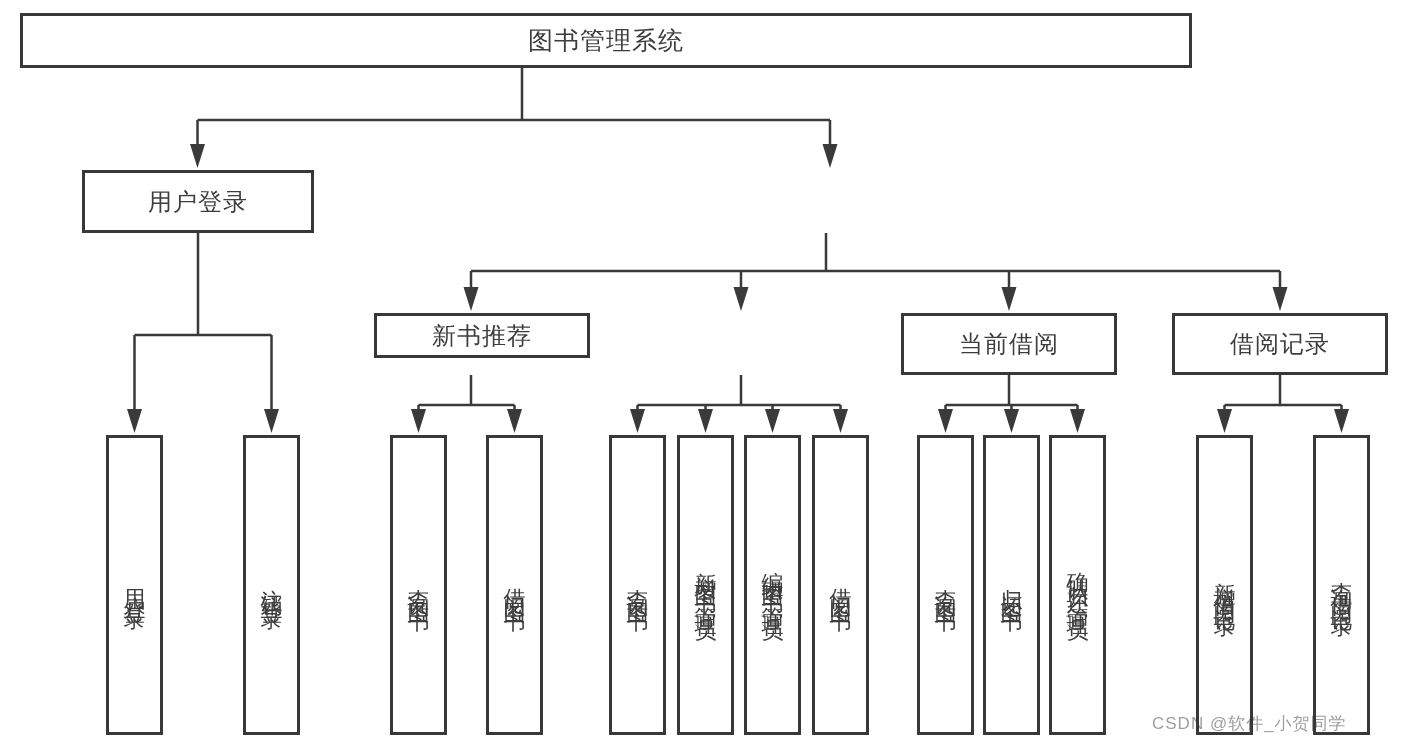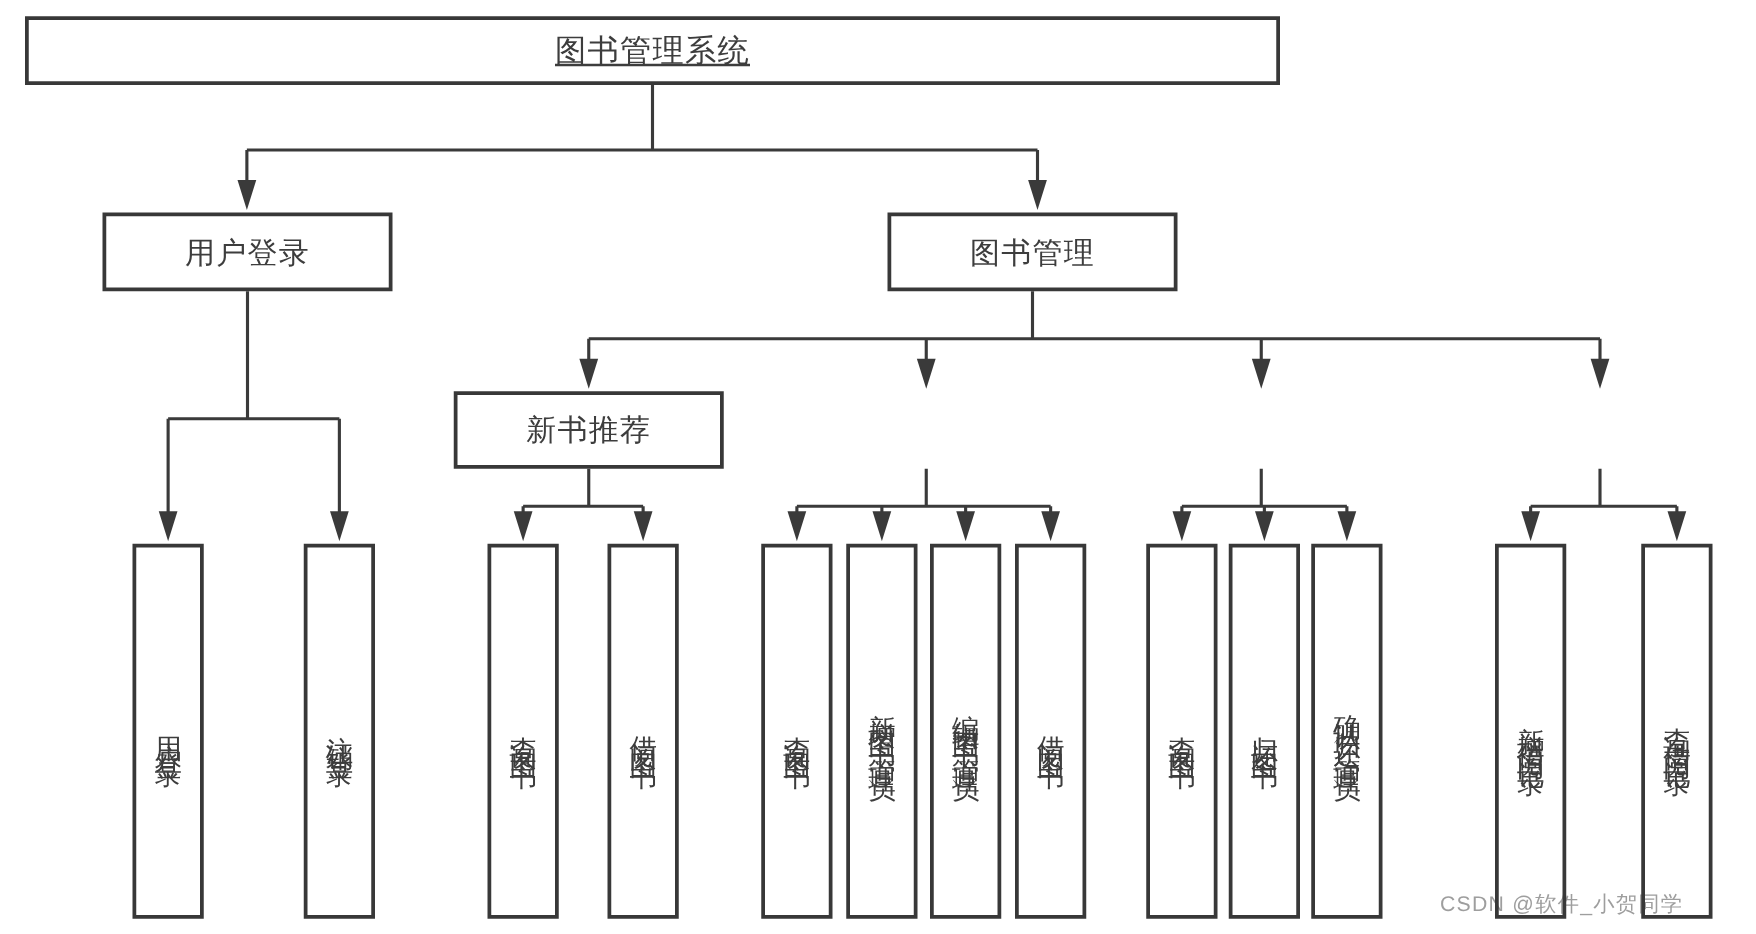--- a/index.html
+++ b/index.html
@@ -117,26 +117,27 @@
       <use href="#ah" x="1011.5" y="433"></use>
       <use href="#ah" x="1077.5" y="433"></use>
 
       <use href="#ah" x="1224.5" y="433"></use>
       <use href="#ah" x="1341.5" y="433"></use>
     </g>
   </svg>
 
   <div class="watermark">CSDN @软件_小贺同学</div>
 
-  <div class="box hbox root-box" style="left:20px;top:13px;width:1004px;height:55px;text-decoration:underline;">图书管理系统</div>
+  <div class="box hbox root-box" style="left:20px;top:13px;width:1172px;height:55px;">图书管理系统</div>
 
   <div class="box hbox" style="left:82px;top:170px;width:232px;height:63px;">用户登录</div>
-  <div class="box hbox" style="left:710px;top:170px;width:232px;height:63px;">图书管理</div>
 
-  <div class="box hbox" style="left:363px;top:313px;width:216px;height:62px;font-family:Liberation Mono, monospace;">新书推荐</div>
+  <div class="box hbox" style="left:374px;top:313px;width:216px;height:45px;font-family:Liberation Mono, monospace;">新书推荐</div>
+  <div class="box hbox" style="left:901px;top:313px;width:216px;height:62px;">当前借阅</div>
+  <div class="box hbox" style="left:1172px;top:313px;width:216px;height:62px;">借阅记录</div>
 
   <div class="box vbox" style="left:106px;top:435px;width:57px;height:300px;">
     <span class="vtext">用户登录</span>
   </div>
   <div class="box vbox" style="left:243px;top:435px;width:57px;height:300px;">
     <span class="vtext">注销登录</span>
   </div>
 
   <div class="box vbox" style="left:390px;top:435px;width:57px;height:300px;">
     <span class="vtext">查询图书</span>

